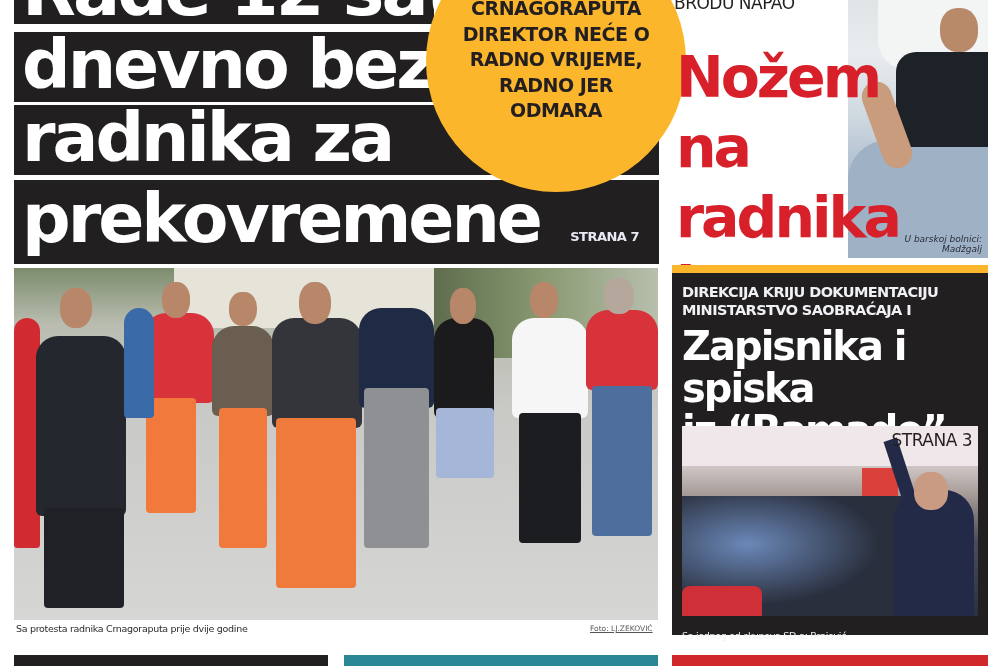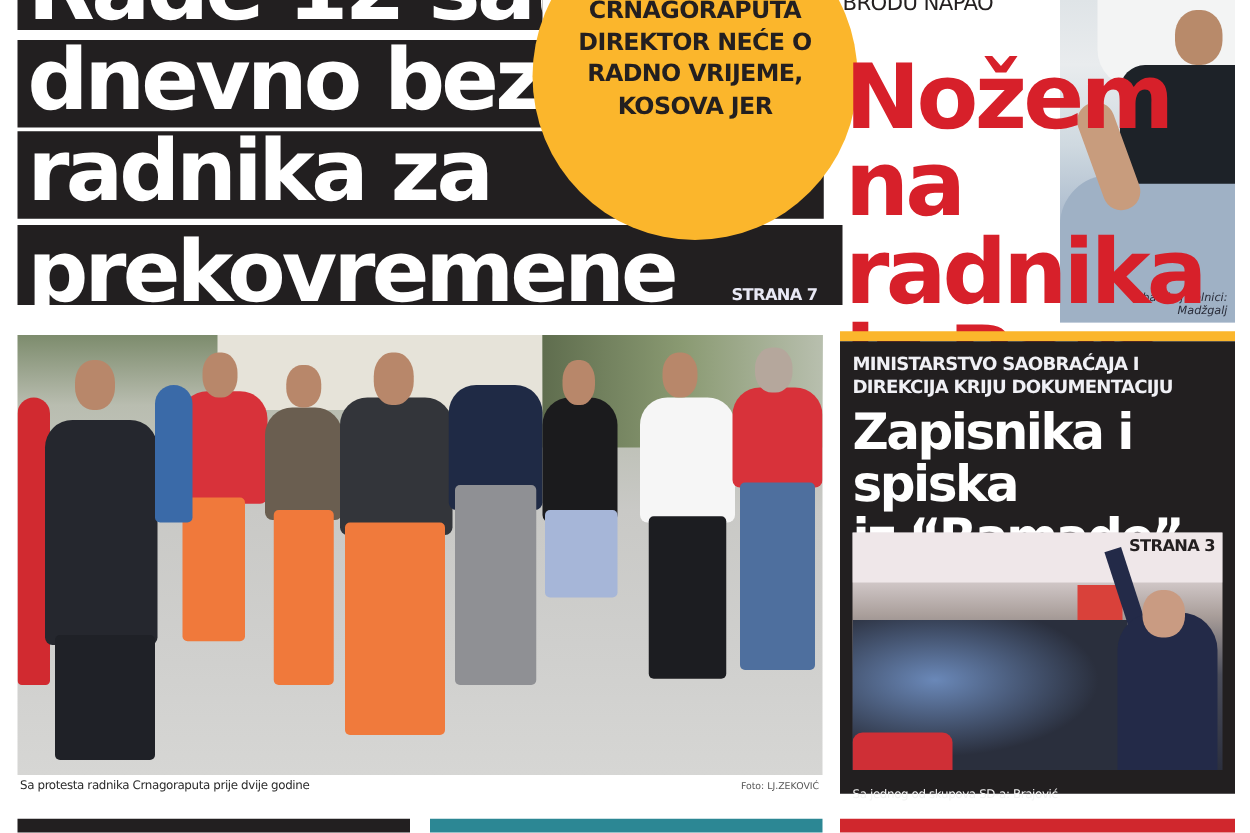--- a/index.html
+++ b/index.html
@@ -5,32 +5,32 @@
   html, body { margin:0; padding:0; }
   body { width:1000px; height:666px; overflow:hidden; background:#ffffff; position:relative; font-family:"DejaVu Sans", sans-serif; }
 
   
   .hbar { position:absolute; left:14px; background:#221f20; color:#fff; font-family:"DejaVu Sans", sans-serif; font-weight:bold; letter-spacing:-3px; white-space:nowrap; overflow:hidden; }
   .hbar span { position:absolute; left:8px; }
   .hbar1 { top:0; width:420px; height:24px; }
   .hbar1 span { top:-44px; font-size:70px; line-height:70px; }
   .hbar2 { top:32px; width:645px; height:70px; }
   .hbar3 { top:105px; width:645px; height:70px; }
-  .hbar4 { top:180px; width:645px; height:64px;padding-left:15px; }
+  .hbar4 { top:180px; width:645px; height:84px; }
   .hbar2 span, .hbar3 span, .hbar4 span { font-size:68px; line-height:70px; top:-2px; }
   .hbar4 span { top:4px; }
   .strana7 { position:absolute; right:20px; top:49px; font-size:13px; font-weight:bold; letter-spacing:-0.5px; color:#e9e9f5; }
 
   
   .circle { position:absolute; left:426px; top:-70px; width:260px; height:262px; border-radius:50%; background:#fbb62c; }
   .circle-text { position:absolute; left:0; top:66px; width:260px; text-align:center; font-weight:bold; font-size:19px; line-height:25.5px; color:#231f20; letter-spacing:-0.5px; }
 
   
   .kicker-top { position:absolute; left:674px; top:-10px; width:180px; font-size:17px; line-height:26px; color:#231f20; letter-spacing:-0.5px; }
-  .red-head { position:absolute; left:676px; top:42px; width:280px; font-size:72px; line-height:70px; font-weight:bold; color:#d7202a; letter-spacing:-3px; }
+  .red-head { position:absolute; left:676px; top:42px; width:280px; font-size:57px; line-height:70px; font-weight:bold; color:#d7202a; letter-spacing:-3px; }
   .hosp-photo { position:absolute; left:848px; top:0; width:140px; height:258px; overflow:hidden;
     background:linear-gradient(180deg,#dfe4e7 0%, #e9ecee 20%, #cfd9e0 45%, #a9b9cc 70%, #9fb2c6 100%); }
   .hosp-photo .pillow { position:absolute; left:30px; top:0; width:110px; height:70px; background:#f3f4f4; border-radius:0 0 20px 30px; }
   .hosp-photo .head { position:absolute; left:92px; top:8px; width:38px; height:44px; border-radius:45%; background:#b88a6a; }
   .hosp-photo .shirt { position:absolute; left:48px; top:52px; width:92px; height:95px; background:#1d2228; border-radius:20px 0 0 10px; }
   .hosp-photo .legs { position:absolute; left:0; top:140px; width:140px; height:118px; background:#9fb1c5; border-radius:40px 0 0 0; }
   .hosp-photo .arm { position:absolute; left:24px; top:80px; width:30px; height:90px; background:#c89c7d; transform:rotate(-20deg); border-radius:15px; }
   .hosp-caption { position:absolute; right:6px; bottom:4px; text-align:right; font-size:9px; line-height:10px; color:#2a2d3a; font-style:italic; }
 
   
@@ -40,32 +40,32 @@
   .mid-head { position:absolute; left:10px; top:52px; width:306px; font-size:40px; line-height:42px; color:#ffffff; font-weight:bold; letter-spacing:-2px; }
   .party-photo { position:absolute; left:10px; top:153px; width:296px; height:190px; overflow:hidden;
     background:linear-gradient(180deg,#e9e2e4 0%,#d8cfd0 18%,#a99e9a 35%,#4b4d5a 60%,#2b2f3e 100%); }
   .party-photo .ceiling { position:absolute; left:0; top:0; width:296px; height:40px; background:#efe7e9; }
   .party-photo .banner { position:absolute; left:180px; top:42px; width:36px; height:62px; background:#d9413a; }
   .party-photo .crowd { position:absolute; left:0; top:70px; width:220px; height:120px; background:radial-gradient(ellipse at 30% 40%, #6a88b8 0%, #2a2f3d 60%); }
   .party-photo .man { position:absolute; left:212px; top:64px; width:80px; height:126px; background:#232a48; border-radius:30px 30px 0 0; }
   .party-photo .manhead { position:absolute; left:232px; top:46px; width:34px; height:38px; background:#c99b82; border-radius:45%; }
   .party-photo .raisedarm { position:absolute; left:212px; top:12px; width:14px; height:70px; background:#232a48; transform:rotate(-18deg); }
   .party-photo .chairs { position:absolute; left:0; top:160px; width:80px; height:30px; background:#cf2f36; border-radius:8px 8px 0 0; }
-  .strana3 { position:absolute; right:6px; top:4px; font-size:13px; font-weight:bold; color:#231f20; letter-spacing:-0.5px; }
+  .strana3 { position:absolute; right:6px; top:4px; font-size:17px; font-weight:normal; color:#231f20; letter-spacing:-0.5px; }
   .party-caption { position:absolute; left:10px; top:357px; font-size:9.5px; color:#f3f3f3; letter-spacing:-0.3px; }
 
   
   .main-photo { position:absolute; left:14px; top:268px; width:644px; height:352px; overflow:hidden;
     background:linear-gradient(180deg,#7d8c6d 0%,#b9bdb0 16%,#c9c9c6 40%,#cfcfcd 70%,#d6d6d4 100%); }
   .main-photo .bg-trees { position:absolute; left:420px; top:0; width:224px; height:90px; background:linear-gradient(90deg,#5f6d4e,#8a9a72,#b8bfae); }
   .main-photo .bg-building { position:absolute; left:160px; top:0; width:260px; height:60px; background:#e6e3d9; }
   .fig { position:absolute; border-radius:22px 22px 6px 6px; }
   .hd { position:absolute; border-radius:45%; background:#b8876a; }
   .main-caption { position:absolute; left:16px; top:623px; font-size:9.5px; color:#2b2b2b; letter-spacing:-0.3px; }
-  .foto-credit { position:absolute; left:590px; top:624px; width:68px; text-align:center; font-size:7.5px; color:#555; }
+  .foto-credit { position:absolute; left:590px; top:624px; width:68px; text-align:left; font-size:7.5px; color:#555;text-decoration:underline; }
 
   
   .strip { position:absolute; top:655px; height:11px; }
   .strip-black { left:14px; width:314px; background:#221f20; }
   .strip-teal { left:344px; width:314px; background:#2c8794; }
   .strip-red { left:672px; width:316px; background:#d0272d; }
 </style>
 </head>
 <body>
 
@@ -81,21 +81,22 @@
 <div class="hbar hbar4">
   <span>prekovremene</span>
   <div class="strana7">STRANA 7</div>
 </div>
 
 <div class="circle">
   <div class="circle-text">
     <div>CRNAGORAPUTA</div>
     <div>DIREKTOR NEĆE O</div>
     <div>RADNO VRIJEME,</div>
-    <div>KOSOVA JER</div>
+    <div>RADNO JER</div>
+    <div>ODMARA</div>
   </div>
 </div>
 
 <div class="hosp-photo">
   <div class="pillow"></div>
   <div class="legs"></div>
   <div class="shirt"></div>
   <div class="arm"></div>
   <div class="head"></div>
   <div class="hosp-caption">
@@ -108,22 +109,22 @@
 </div>
 <div class="red-head">
   <div>Nožem na</div>
   <div>radnika</div>
   <div>iz Bara</div>
 </div>
 
 <div class="yellow-rule"></div>
 <div class="dark-box">
   <div class="kicker-mid">
+    <div>DIREKCIJA KRIJU DOKUMENTACIJU</div>
     <div>MINISTARSTVO SAOBRAĆAJA I</div>
-    <div>DIREKCIJA KRIJU DOKUMENTACIJU</div>
   </div>
   <div class="mid-head">
     <div>Zapisnika i spiska</div>
     <div>iz “Ramade” nema</div>
   </div>
   <div class="party-photo">
     <div class="ceiling"></div>
     <div class="banner"></div>
     <div class="crowd"></div>
     <div class="chairs"></div>

